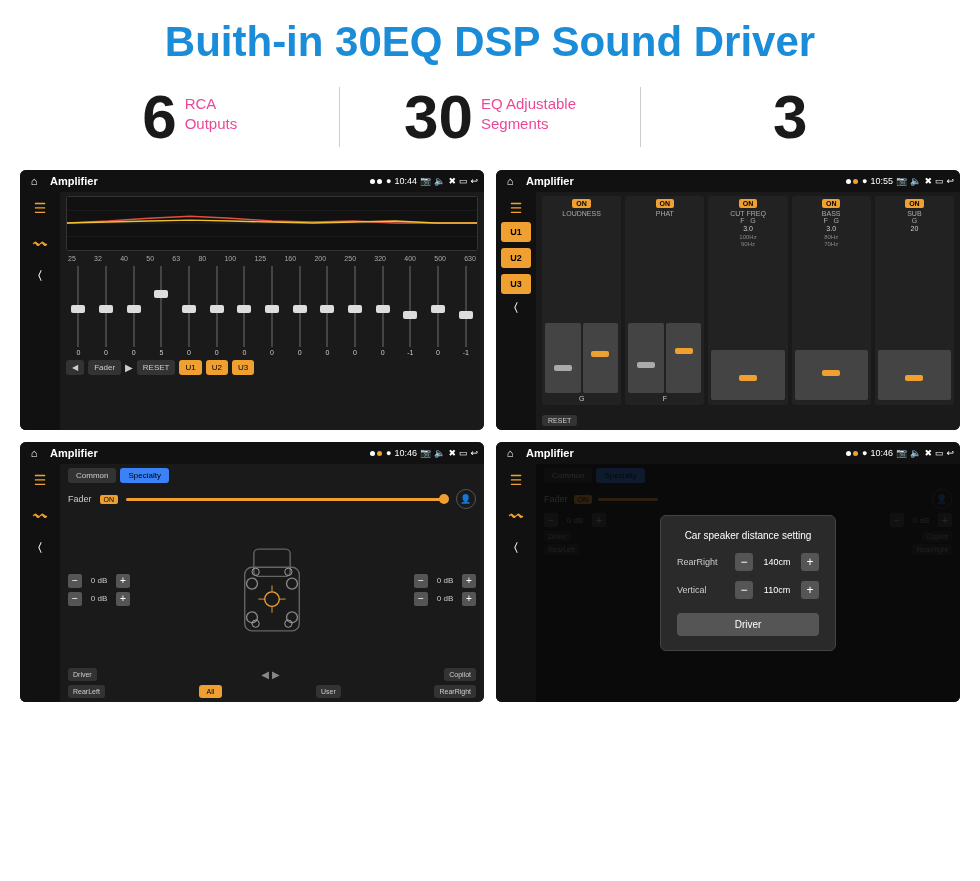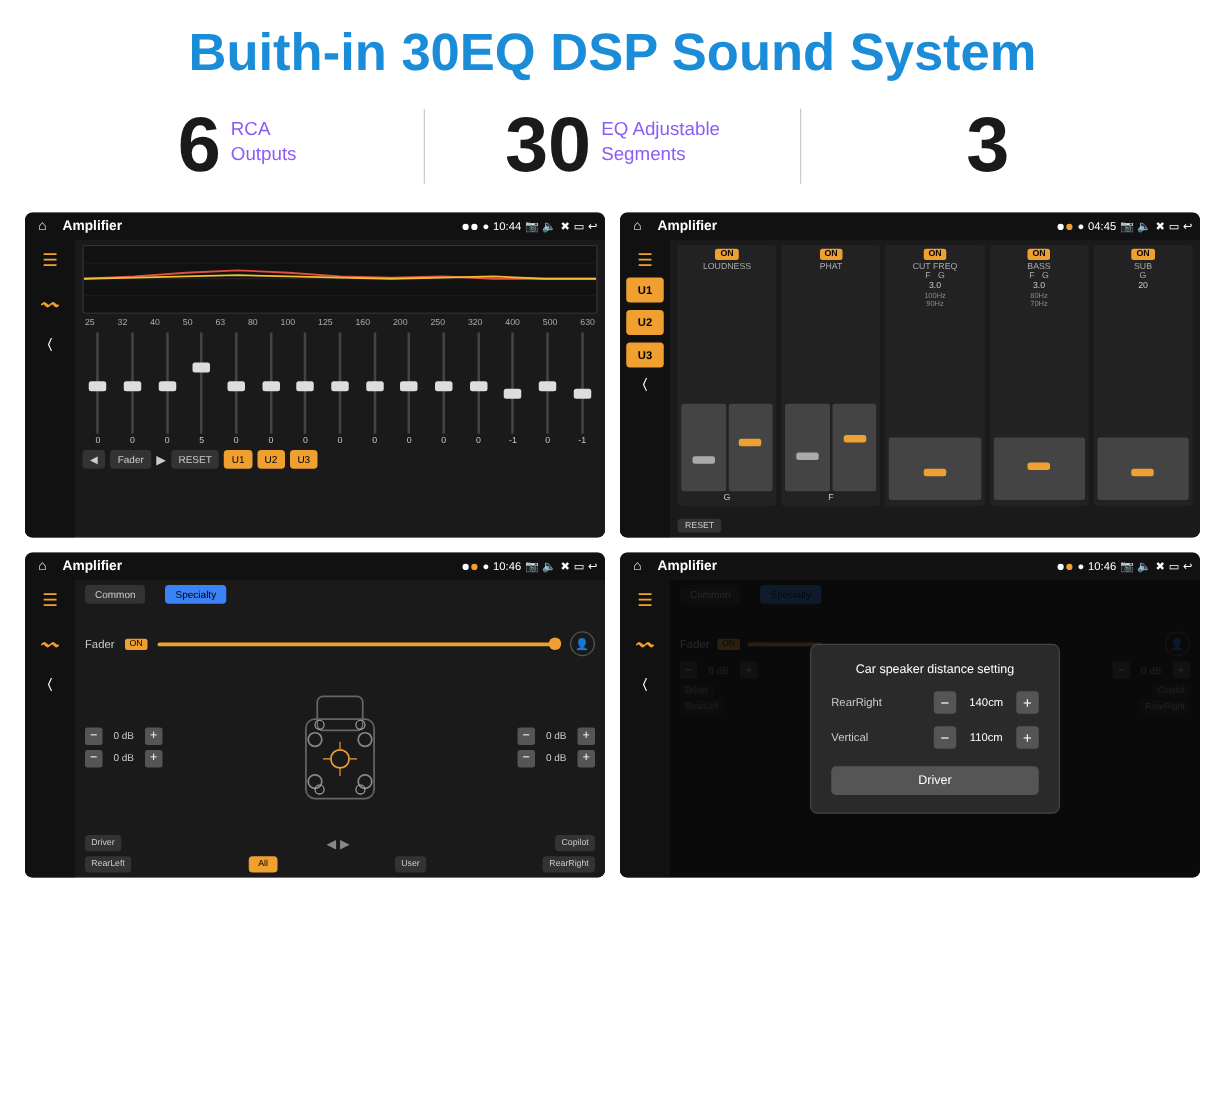--- a/index.html
+++ b/index.html
@@ -36,21 +36,21 @@
       justify-content: center;
     }
     .stat-number {
       font-size: 62px;
       font-weight: 900;
       color: #1a1a1a;
       line-height: 1;
     }
     .stat-text {
       font-size: 15px;
-      color: #8b5cf6;
+      color: #ec4899;
       line-height: 1.3;
       padding-top: 8px;
       font-weight: 500;
     }
     .stat-divider {
       width: 1px;
       height: 60px;
       background: #ccc;
       margin: 0 20px;
     }
@@ -336,22 +336,22 @@
       gap: 16px;
     }
     .screen3-main {
       flex: 1;
       padding: 4px 8px;
       display: flex;
       flex-direction: column;
     }
     .tab-row {
       display: flex;
-      gap: 16px;
-      margin-bottom: 22px;
+      gap: 4px;
+      margin-bottom: 6px;
     }
     .tab-btn {
       background: #333;
       color: #ccc;
       font-size: 8px;
       padding: 3px 8px;
       border-radius: 3px;
       border: none;
       cursor: pointer;
     }
@@ -477,21 +477,21 @@
       background: rgba(0,0,0,0.6);
       display: flex;
       align-items: center;
       justify-content: center;
       z-index: 10;
     }
     .dialog-box {
       background: #2a2a2a;
       border-radius: 6px;
       padding: 14px 16px;
-      width: 200px;
+      width: 176px;
       border: 1px solid #444;
     }
     .dialog-title {
       font-size: 10px;
       color: #fff;
       text-align: center;
       margin-bottom: 12px;
     }
     .dialog-row {
       display: flex;
@@ -541,21 +541,21 @@
 
     
     .speaker-car-svg {
       width: 80px;
       height: 100px;
     }
   </style>
 </head>
 <body>
 
-<h1 class="main-title">Buith-in 30EQ DSP Sound System</h1>
+<h1 class="main-title">Buith-in 30EQ DSP Sound Driver</h1>
 
 <div class="stats-row">
   <div class="stat-item">
     <span class="stat-number">6</span>
     <span class="stat-text">RCA<br>Outputs</span>
   </div>
   <div class="stat-divider"></div>
   <div class="stat-item">
     <span class="stat-number">30</span>
     <span class="stat-text">EQ Adjustable<br>Segments</span>
@@ -732,21 +732,21 @@
   <div class="screen-container">
     <div class="status-bar">
       <div class="home-icon">⌂</div>
       <span class="app-title">Amplifier</span>
       <div class="app-dots">
         <div class="dot-white"></div>
           <div class="dot-orange"></div>
       </div>
       <div class="status-icons">
         <span>●</span>
-        <span>04:45</span>
+        <span>10:55</span>
         <span>📷</span>
           <span>🔈</span>
           <span>✖</span>
           <span>▭</span>
           <span>↩</span>
       </div>
     </div>
     <div class="screen2-content">
       <div class="screen2-left">
         <span class="left-icon">☰</span>

